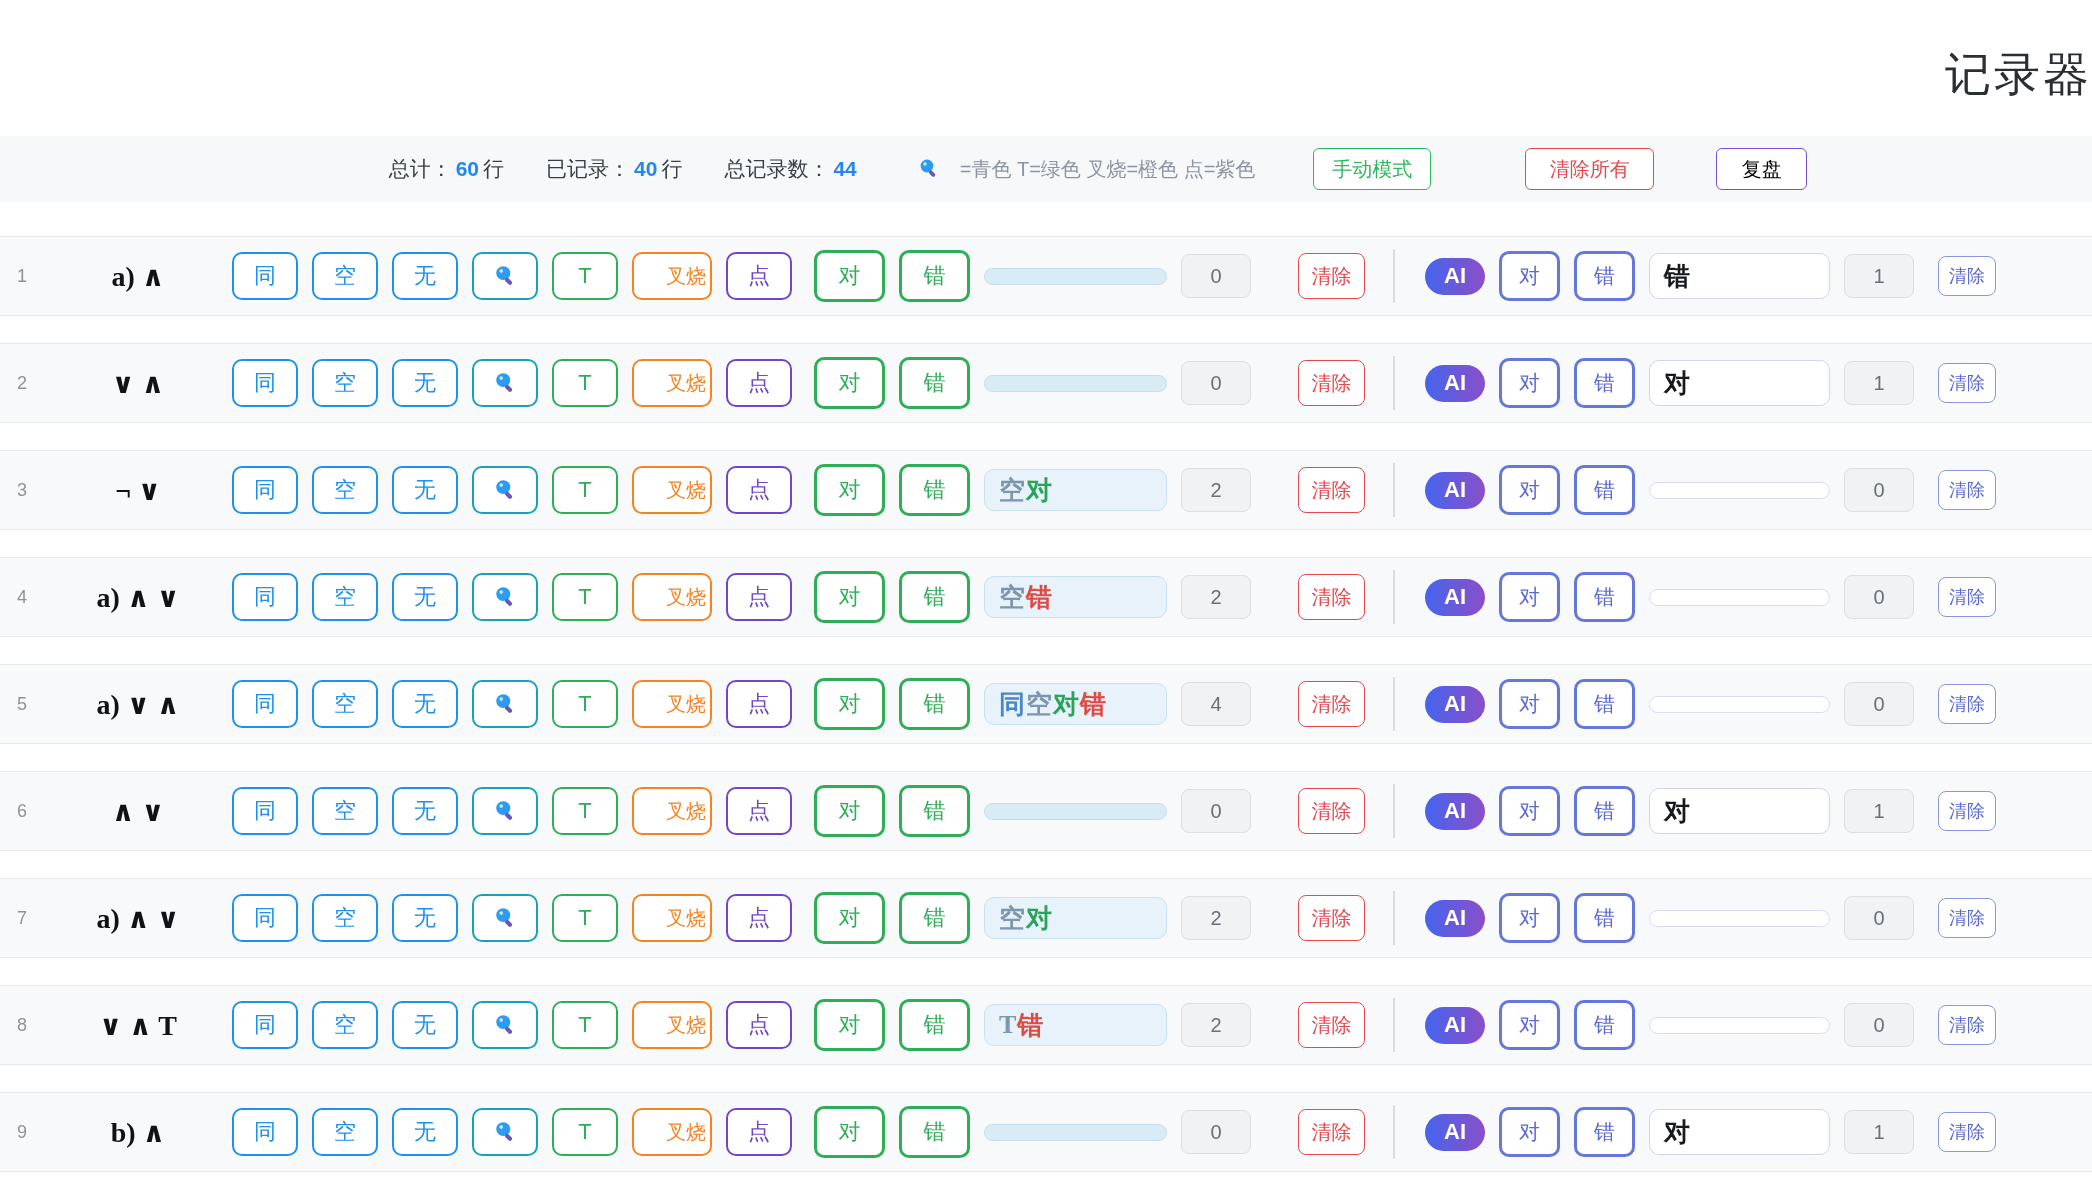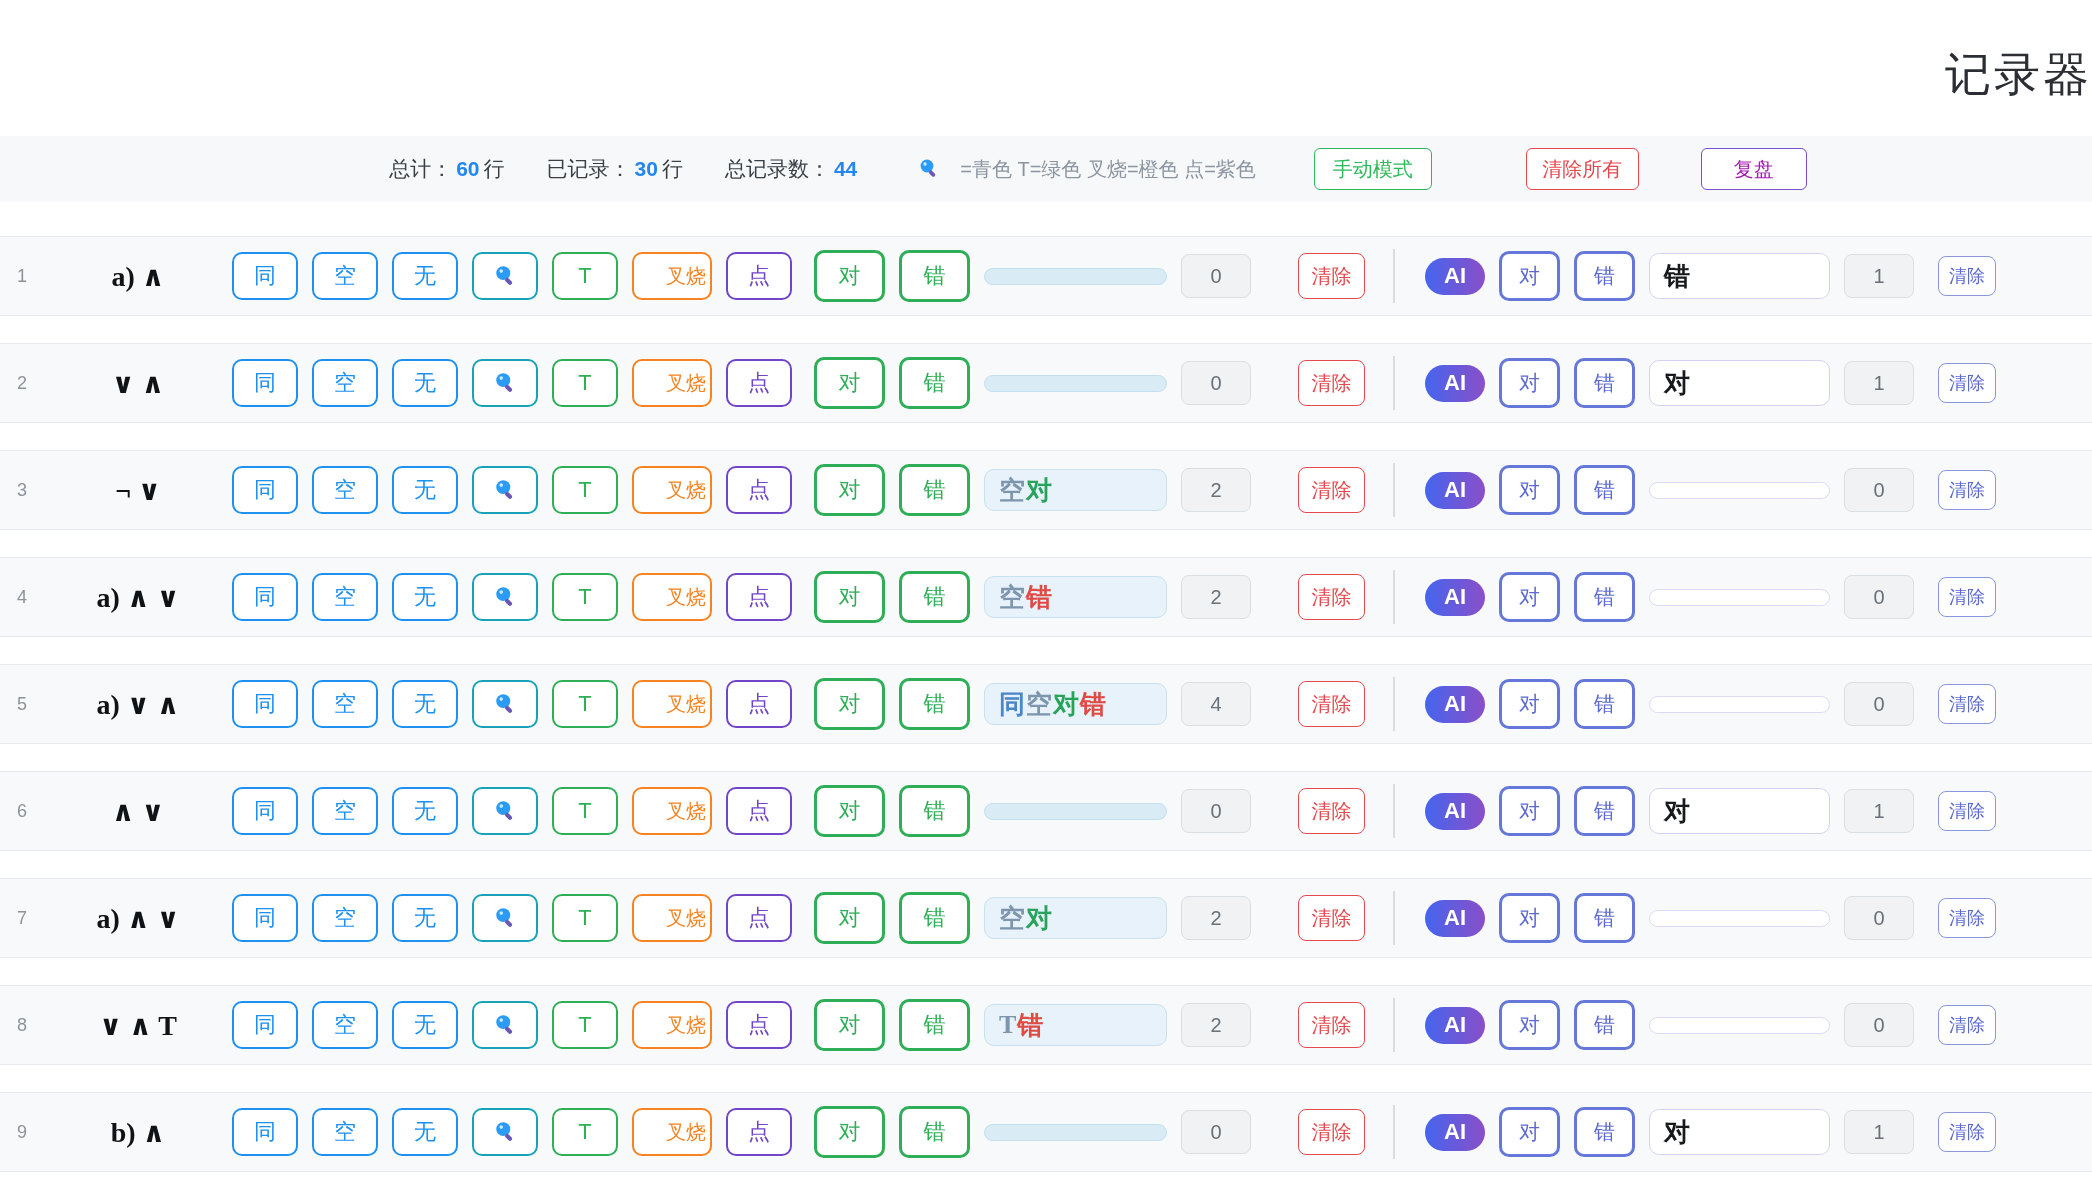--- a/index.html
+++ b/index.html
@@ -15,22 +15,22 @@
   .stats-bar { margin-top:30px; height:66px; background:#f7f8f9;
                display:flex; align-items:center; justify-content:center;
                padding-left:104px; gap:42px; }
   .stat { font-size:21px; color:#383f45; white-space:nowrap; }
   .stat .val { color:#2486f0; font-weight:bold; padding:0 4px; }
   .legend { display:flex; align-items:center; gap:19px; font-size:20px; color:#8b95a1;
             white-space:nowrap; margin-left:14px; }
   .tbtn { height:42px; border-radius:6px; background:#fff; font-size:20px;
           display:flex; align-items:center; justify-content:center; cursor:pointer; }
   .tbtn.manual { width:118px; border:1.5px solid #2eb85c; color:#2eb85c; margin-left:16px; }
-  .tbtn.clearall { width:113px; border:1.5px solid #e5484d; color:#e5484d; margin-left:52px; }
-  .tbtn.replay { width:106px; border:1.5px solid #7a4fd0; color:#a21caf; margin-left:20px; }
+  .tbtn.clearall { width:129px; border:1.5px solid #e5484d; color:#e5484d; margin-left:52px; }
+  .tbtn.replay { width:91px; border:1.5px solid #7a4fd0; color:#000000; margin-left:20px; }
 
   
   #rows { margin-top:34px; }
   .row { height:80px; background:#f8f9fa; border-top:1px solid #e7eaec;
          border-bottom:1px solid #e7eaec; margin-bottom:27px;
          display:flex; align-items:center; gap:14px; }
   .num { width:44px; text-align:center; font-size:18px; color:#8d939a; flex:none; }
   .row-label { width:160px; text-align:center; flex:none;
                font-family:"Liberation Serif","DejaVu Serif",serif;
                font-weight:bold; font-size:28px; color:#101316; }
@@ -85,21 +85,21 @@
 
 <header class="page-header">
   <div class="page-title">记录器</div>
 </header>
 
 <div class="stats-bar">
   <div class="stat">
     <span>总计：</span><span class="val">60</span><span>行</span>
   </div>
   <div class="stat">
-    <span>已记录：</span><span class="val">30</span><span>行</span>
+    <span>已记录：</span><span class="val">40</span><span>行</span>
   </div>
   <div class="stat">
     <span>总记录数：</span><span class="val">44</span>
   </div>
   <div class="legend">
     <span>
       <svg class="mag-svg" width="24" height="24" viewBox="0 0 24 24">
         <circle cx="10" cy="9" r="6.4" fill="#2b9bf4"></circle>
         <circle cx="8" cy="7" r="1.7" fill="#cfeaff"></circle>
         <rect x="13.8" y="12.6" width="7.4" height="3.8" rx="1.9" transform="rotate(45 13.8 12.6)" fill="#6b57b8"></rect>

